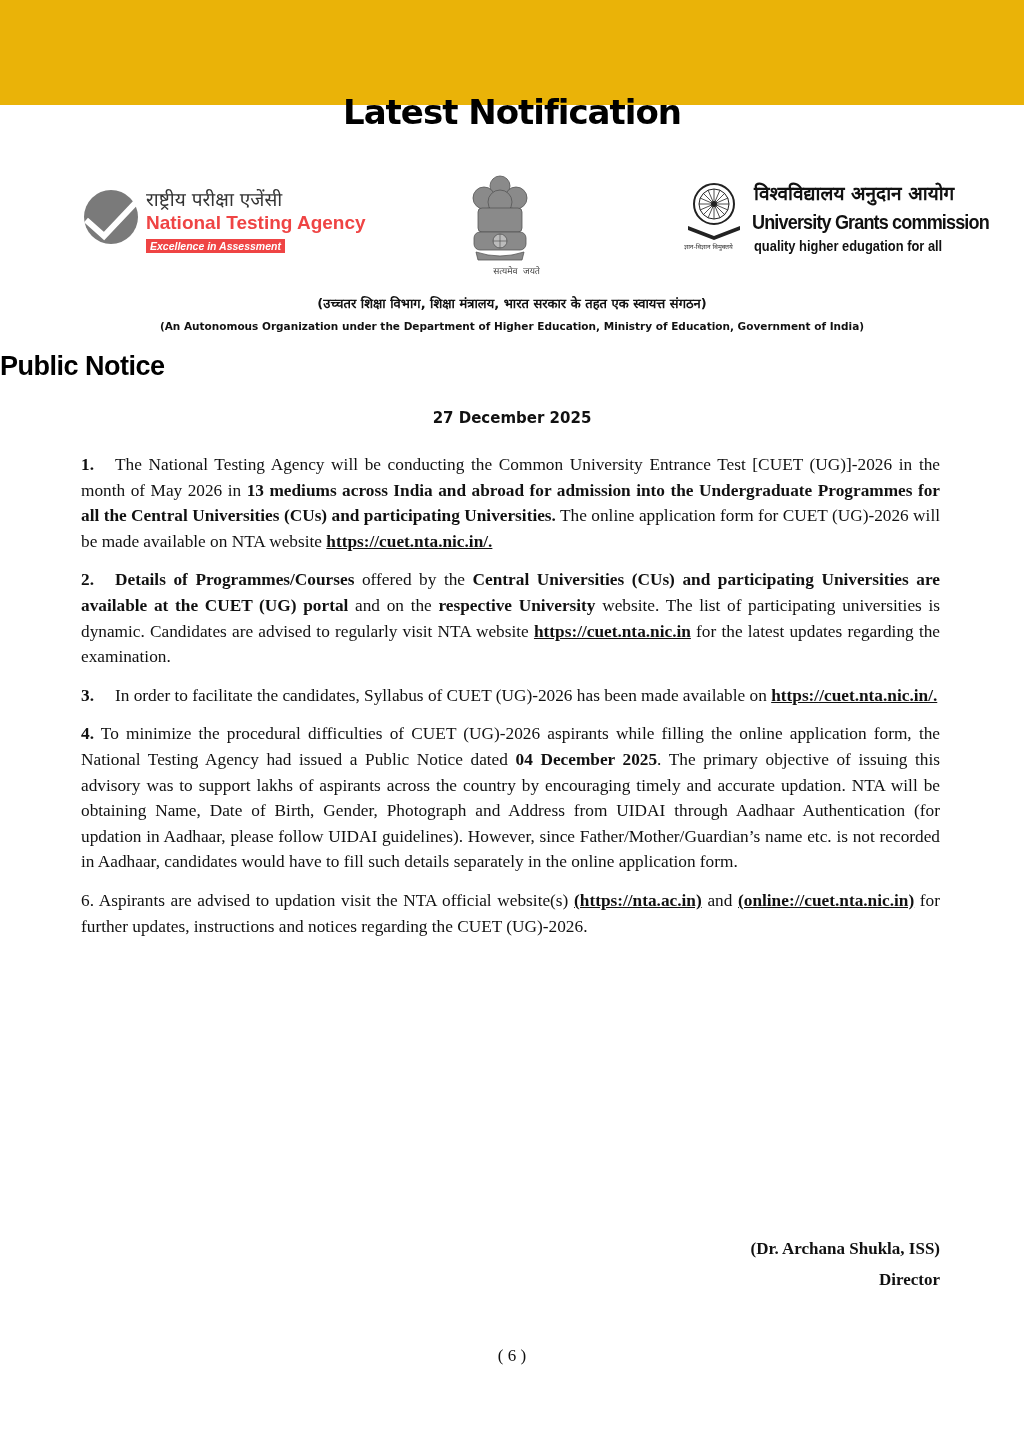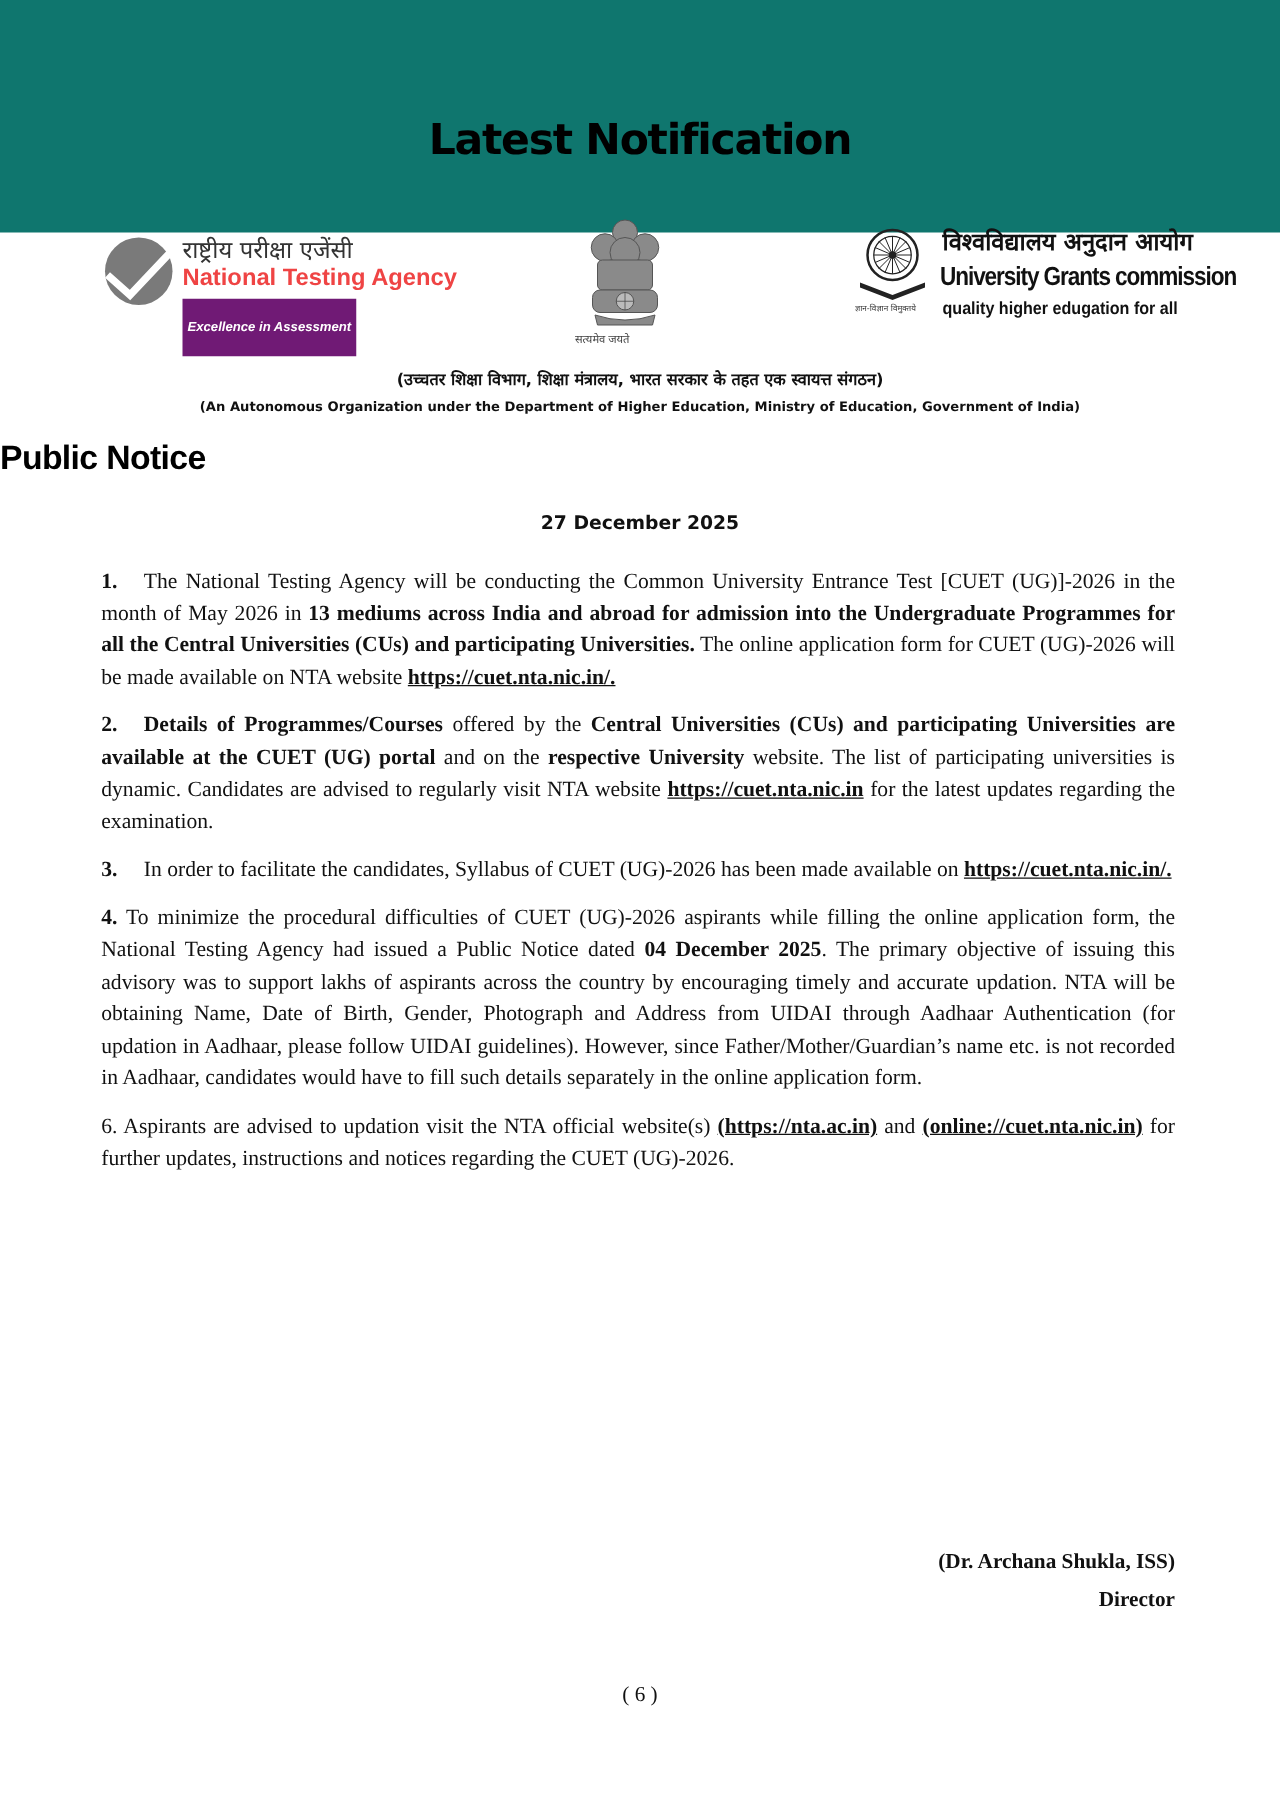--- a/index.html
+++ b/index.html
@@ -1,19 +1,19 @@
 <!DOCTYPE html>
 <html><head>
 <meta charset="utf-8">
 <style>
   html, body { margin: 0; padding: 0; background: #ffffff; }
   body { width: 1024px; height: 1440px; position: relative; overflow: hidden; color: #111; }
   .banner {
-    position: absolute; left: 0; top: 0; width: 1024px; height: 186px;
-    background: #0f766e;
+    position: absolute; left: 0; top: 0; width: 1024px; height: 105px;
+    background: #eab308;
   }
   .banner-title {
     position: absolute; left: 0; right: 0; top: 92px; text-align: center;
     font-family: "DejaVu Sans", sans-serif; font-weight: bold; font-size: 34px;
     letter-spacing: -1px; color: #000;
   }
   
   .nta-logo { position: absolute; left: 84px; top: 186px; width: 290px; height: 70px; }
   .nta-circle {
     position: absolute; left: 0; top: 4px; width: 54px; height: 54px; border-radius: 50%;
@@ -22,28 +22,28 @@
   .nta-circle svg { position: absolute; left: 0; top: 0; }
   .nta-hindi {
     position: absolute; left: 62px; top: 0; font-family: "DejaVu Sans", sans-serif;
     font-size: 19px; color: #333; white-space: nowrap;
   }
   .nta-eng {
     position: absolute; left: 62px; top: 26px; font-family: "Liberation Sans", sans-serif;
     font-weight: bold; font-size: 19px; color: #ef4444; white-space: nowrap; text-align: center;
   }
   .nta-tag {
-    position: absolute; left: 62px; top: 53px; background: #701a75; color: #fff;
+    position: absolute; left: 62px; top: 53px; background: #ef4444; color: #fff;
     font-family: "Liberation Sans", sans-serif; font-style: italic; font-weight: bold;
-    font-size: 10.5px; padding: 17px 4px; white-space: nowrap;
+    font-size: 10.5px; padding: 1px 4px; white-space: nowrap;
   }
   .emblem { position: absolute; left: 460px; top: 172px; width: 80px; height: 106px; }
   .emblem-motto {
-    position: absolute; left: 0; right: 0; top: 92px; text-align: left;
-    font-family: Liberation Serif, serif; font-size: 9px; color: #444;
+    position: absolute; left: 0; right: 0; top: 92px; text-align: right;
+    font-family: Liberation Mono, monospace; font-size: 9px; color: #444;
   }
   .ugc-logo { position: absolute; left: 682px; top: 180px; width: 270px; height: 80px; }
   .ugc-hindi {
     position: absolute; left: 72px; top: 0; font-family: "DejaVu Sans", sans-serif;
     font-weight: bold; font-size: 19px; color: #111; white-space: nowrap;
   }
   .ugc-eng {
     position: absolute; left: 70px; top: 30px; font-family: "Liberation Sans", sans-serif;
     font-weight: bold; font-size: 21px; color: #111; white-space: nowrap; letter-spacing: -1px;
     transform: scaleX(0.86); transform-origin: left;

